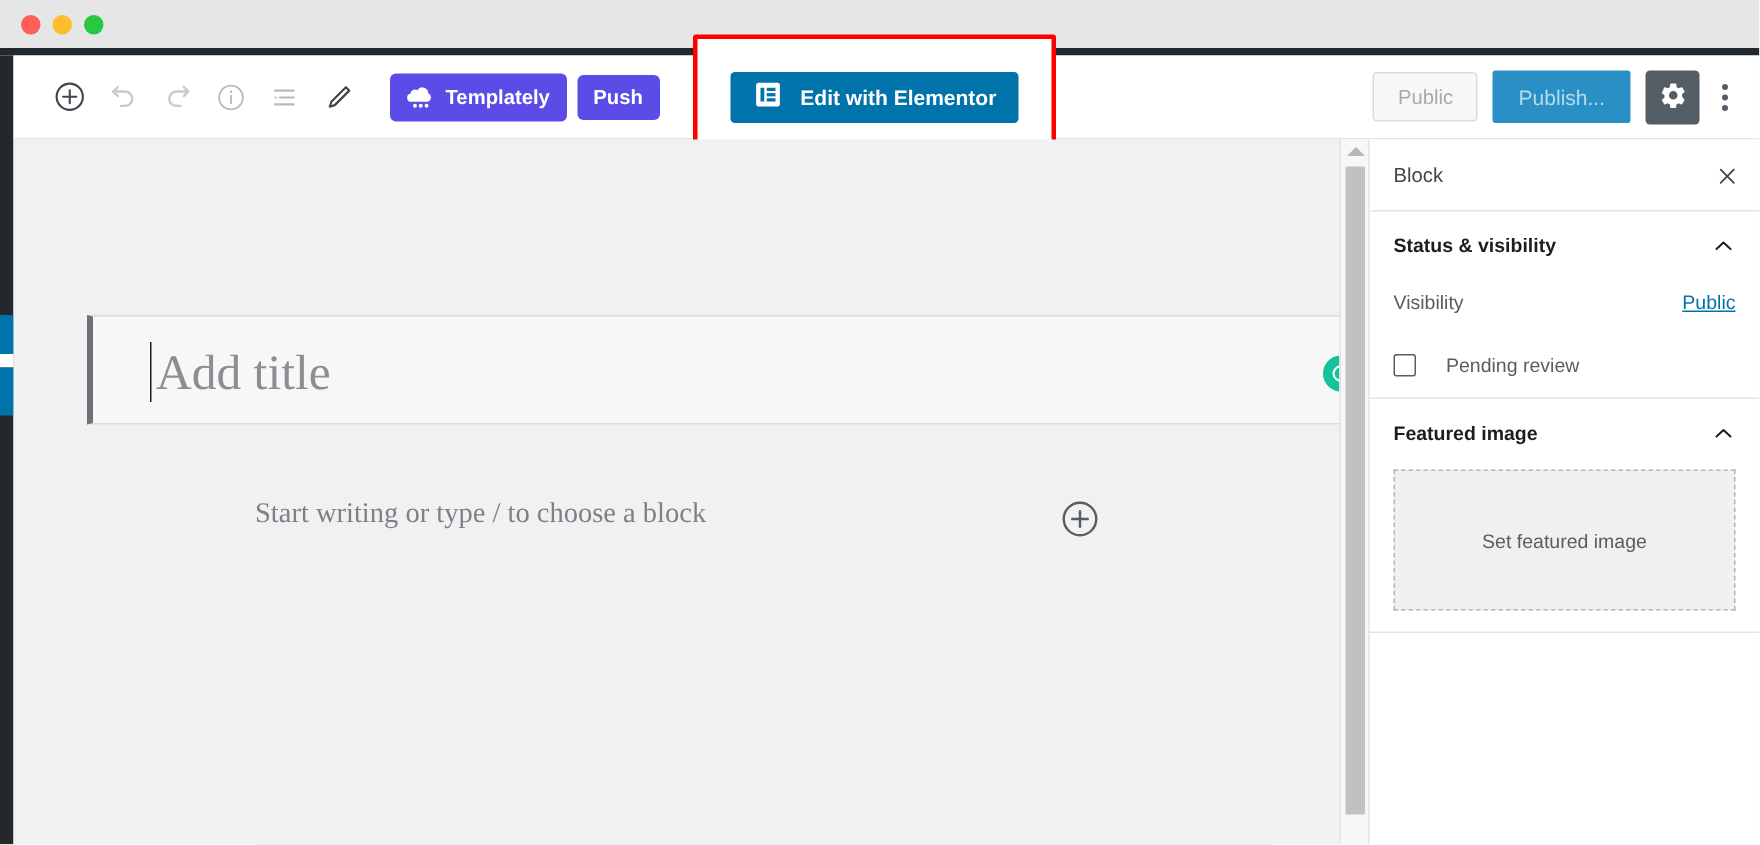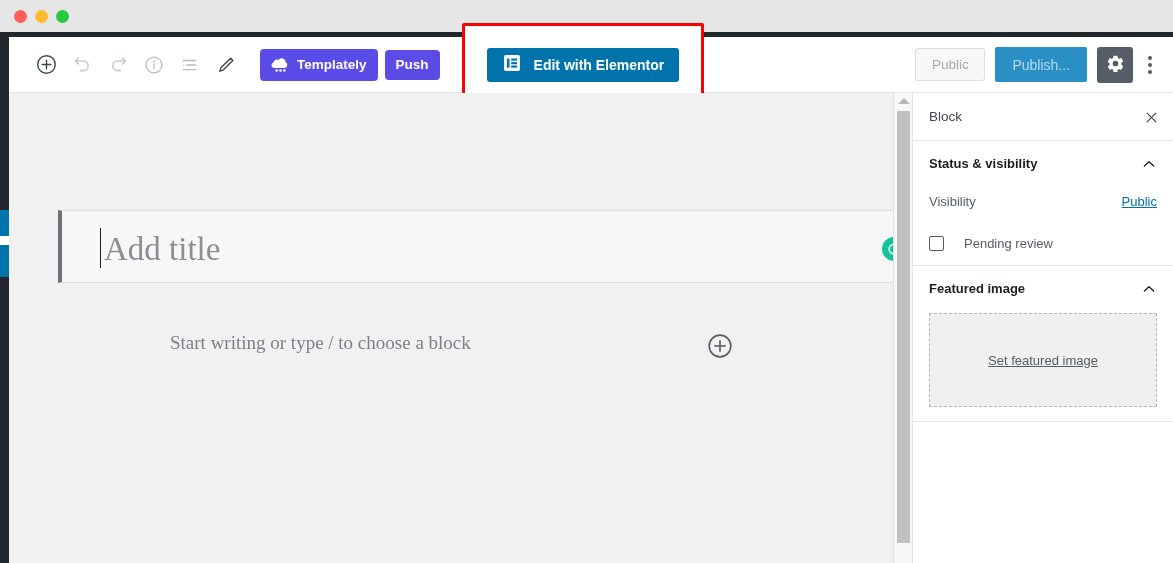--- a/index.html
+++ b/index.html
@@ -401,21 +401,20 @@
     height: 92px;
     border: 1px dashed #b5b5b5;
     background: #f0f0f0;
     display: flex;
     align-items: center;
     justify-content: center;
     font-size: 13px;
     color: #555d66;
     cursor: pointer;
     margin-top: 2px;
-    text-decoration: underline;
   }
 </style>
 </head>
 <body>
 
 <div id="app">
 
   <div class="titlebar">
     <span class="dot red"></span>
     <span class="dot yellow"></span>

